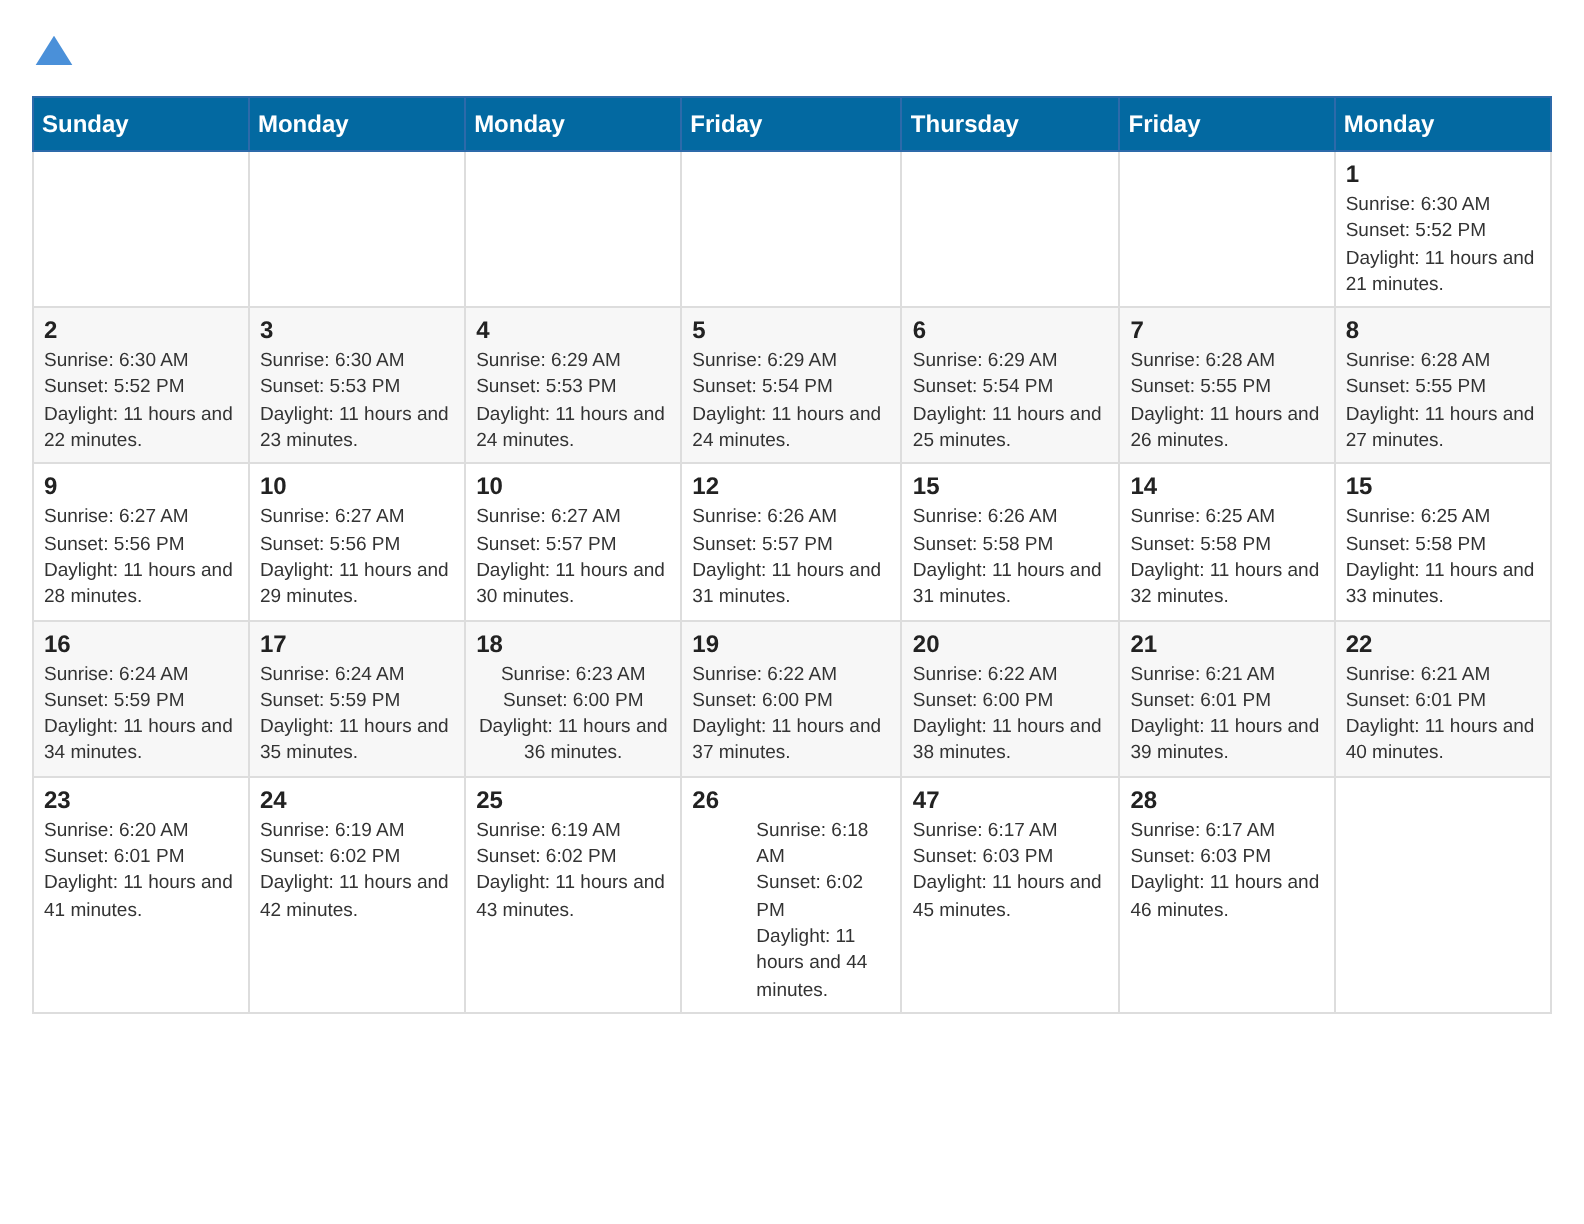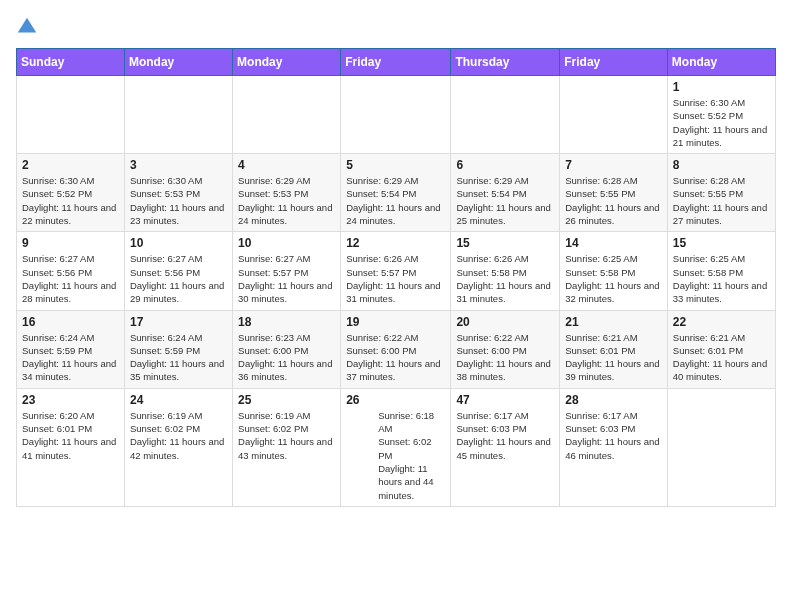--- a/index.html
+++ b/index.html
@@ -46,21 +46,21 @@
     .location-title {
       font-size: 14px;
       color: #555;
     }
     .calendar {
       width: 100%;
       border-collapse: collapse;
       border: 1px solid #ccc;
     }
     .calendar th {
-      background-color: #8b5cf6;
+      background-color: #0369a1;
       color: #fff;
       font-size: 12px;
       font-weight: bold;
       padding: 6px 4px;
       text-align: left;
       border: 1px solid #2d6aaa;
     }
     .calendar td {
       vertical-align: top;
       border: 1px solid #ddd;
@@ -231,21 +231,21 @@
 Daylight: 11 hours and 34 minutes.</div>
         </td>
         <td>
           <span class="day-number">17</span>
           <div class="day-info" style="white-space: pre-line;">Sunrise: 6:24 AM
 Sunset: 5:59 PM
 Daylight: 11 hours and 35 minutes.</div>
         </td>
         <td>
           <span class="day-number">18</span>
-          <div class="day-info" style="white-space: pre-line;">Sunrise: 6:23 AM
+          <div class="day-info" style="white-space: pre-line; text-align: center;">Sunrise: 6:23 AM
 Sunset: 6:00 PM
 Daylight: 11 hours and 36 minutes.</div>
         </td>
         <td>
           <span class="day-number">19</span>
           <div class="day-info" style="white-space: pre-line;">Sunrise: 6:22 AM
 Sunset: 6:00 PM
 Daylight: 11 hours and 37 minutes.</div>
         </td>
         <td>

